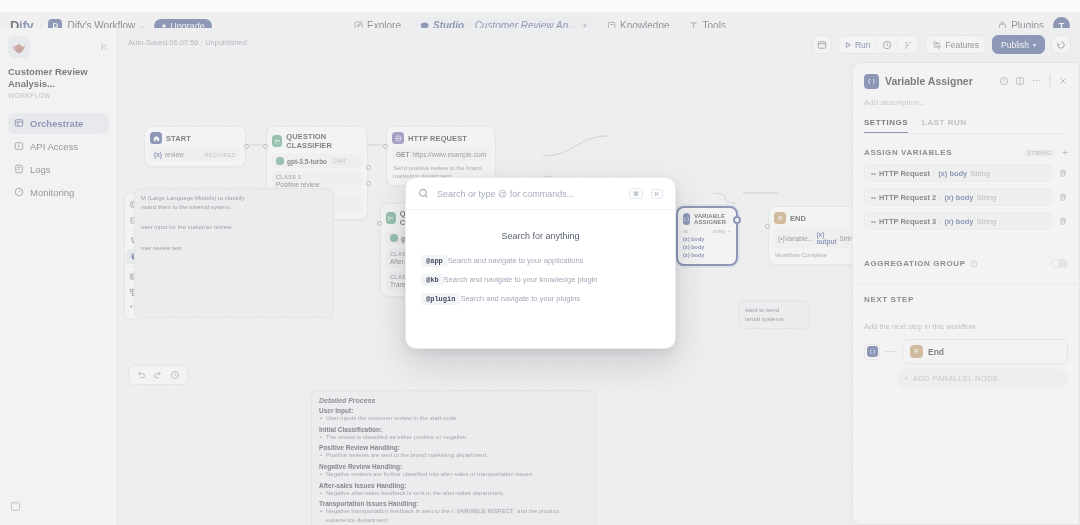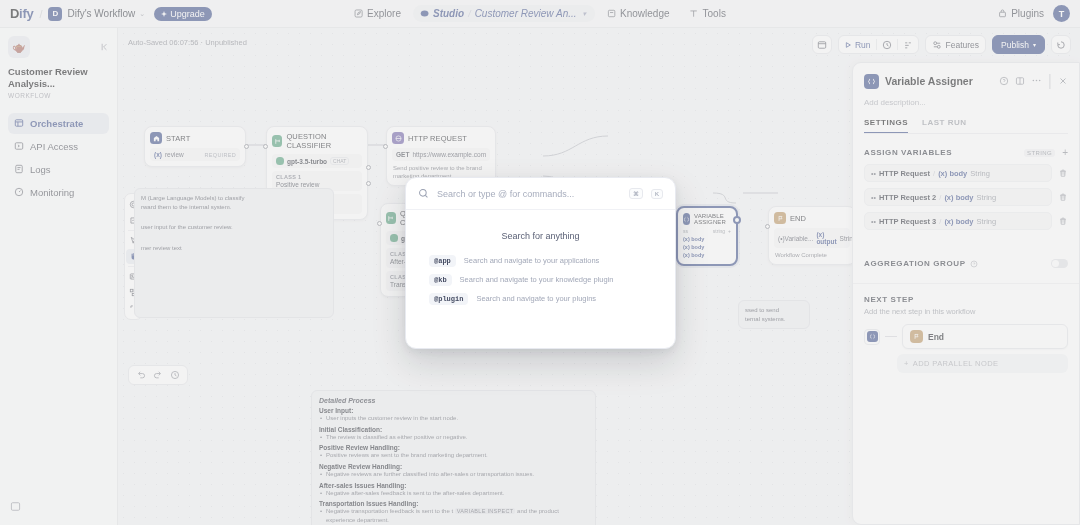--- a/index.html
+++ b/index.html
@@ -10,21 +10,21 @@
     overflow: hidden;
     background: #f2f4f7;
   }
   #root { position: relative; width: 1080px; height: 525px; }
 
   
   .dimmed { filter: saturate(0.45) brightness(0.92); }
 
   
   .topbar {
-    position: absolute; left: 0; top: 0; width: 1080px; height: 28px;
+    position: absolute; left: 0; top: 12px; width: 1080px; height: 28px;
     background: #f7f8fa; border-bottom: 1px solid #e7e9ee;
     display: flex; align-items: center; padding: 0 10px;
   }
   .logo { font-size: 13px; font-weight: 700; color: #1a1c21; letter-spacing: -0.3px; }
   .logo .hl { color: #2b53d4; }
   .slash { color: #d0d4dd; margin: 0 6px; font-size: 11px; }
   .ws-badge {
     width: 14px; height: 14px; border-radius: 4px; background: #2b53d4;
     color: #fff; font-size: 8px; font-weight: 700;
     display: flex; align-items: center; justify-content: center;
@@ -116,21 +116,21 @@
   .node {
     position: absolute; background: #fff; border: 1px solid #e4e7ef; border-radius: 8px;
     box-shadow: 0 1px 3px rgba(16,24,40,0.06); padding: 5px;
   }
   .node.sel { border: 2px solid #2b53d4; box-shadow: 0 0 0 2px rgba(43,83,212,0.12); }
   .nhead { display: flex; align-items: center; gap: 4px; }
   .nicon {
     width: 12px; height: 12px; border-radius: 3.5px; display: flex;
     align-items: center; justify-content: center; font-size: 7px; color: #fff;
   }
-  .ntitle { font-size: 7.5px; font-weight: 400; color: #1f2330; letter-spacing: 0.1px; }
+  .ntitle { font-size: 7.5px; font-weight: 700; color: #1f2330; letter-spacing: 0.1px; }
   .nrow {
     margin-top: 4px; background: #f6f7fa; border-radius: 4px; padding: 3px 4px;
     font-size: 6.5px; color: #5b6176; display: flex; align-items: center; gap: 3px;
   }
   .nrow .v { color: #2b53d4; font-weight: 600; }
   .nrow .req { margin-left: auto; font-size: 5.5px; color: #9aa1b2; letter-spacing: 0.3px; }
   .tagchip { font-size: 5px; color: #8d94a6; border: 1px solid #e4e7ef; border-radius: 3px; padding: 0 2px; }
   .nblock { margin-top: 3px; background: #f6f7fa; border-radius: 4px; padding: 3px 4px; }
   .nblock .lbl { font-size: 5.5px; font-weight: 700; color: #7b8296; letter-spacing: 0.3px; }
   .nblock .val { font-size: 6.5px; color: #4b5366; margin-top: 1px; }
@@ -205,21 +205,21 @@
     padding: 3.5px 6px; display: flex; align-items: center; gap: 3px; font-size: 7.5px;
   }
   .varbox .nm { color: #333a4d; font-weight: 600; }
   .varbox .dv { color: #c8cdd8; }
   .varbox .bd { color: #2b53d4; font-weight: 700; }
   .varbox .ty { color: #8d94a6; }
   .trash { color: #9aa1b2; cursor: pointer; display: flex; }
   .divider { height: 1px; background: #eef0f4; margin: 11px -11px 0; }
   .toggle { width: 17px; height: 9px; border-radius: 5px; background: #e2e5ec; position: relative; cursor: pointer; }
   .toggle:after { content: ""; position: absolute; top: 1px; left: 1px; width: 7px; height: 7px; border-radius: 50%; background: #fff; }
-  .nextstep-sub { font-size: 7.5px; color: #9aa1b2; margin-top: 3px; }
+  .nextstep-sub { font-size: 7.5px; color: #9aa1b2; margin-top: 18px; }
   .ns-row { display: flex; align-items: center; gap: 5px; margin-top: 8px; }
   .ns-badge {
     width: 16px; height: 16px; border-radius: 4px; background: #fff; border: 1px solid #e4e7ef;
     display: flex; align-items: center; justify-content: center;
   }
   .ns-badge .inner { width: 11px; height: 11px; border-radius: 3px; background: #2b53d4; color: #fff; font-size: 6px; display: flex; align-items: center; justify-content: center; }
   .ns-line { width: 12px; height: 1px; background: #d7dbe4; position: relative; }
   .ns-card {
     flex: 1; background: #fff; border: 1px solid #e4e7ef; border-radius: 6px;
     padding: 5px 7px; display: flex; align-items: center; gap: 5px;
@@ -246,23 +246,23 @@
   }
   .pal-input {
     flex: 1; border: none; outline: none; font-size: 9px; color: #333a4d;
     font-family: inherit; background: transparent;
   }
   .pal-input::placeholder { color: #a7adbd; }
   .kbd {
     border: 1px solid #e7e9ee; border-radius: 3px; font-size: 6px; color: #8d94a6;
     padding: 1px 3px; background: #fbfcfd; min-width: 9px; text-align: center;
   }
-  .pal-body { padding: 12px 20px 0; }
+  .pal-body { padding: 12px 12px 0; }
   .pal-h { text-align: center; font-size: 9px; color: #5b6176; margin: 9px 0 10px; }
-  .pal-item { display: flex; align-items: center; gap: 8px; padding: 3.5px 3px; border-radius: 5px; cursor: pointer; }
+  .pal-item { display: flex; align-items: center; padding: 3.5px 3px; border-radius: 5px; cursor: pointer; }
   .pal-tag {
     background: #f2f4f8; border-radius: 4px; padding: 2px 5px;
     font-family: "Liberation Mono", monospace; font-size: 7px; color: #454c63; font-weight: 700;
   }
   .pal-txt { font-size: 7.5px; color: #a2a8b8; }
 </style>
 </head>
 <body>
 
 <div id="root">

